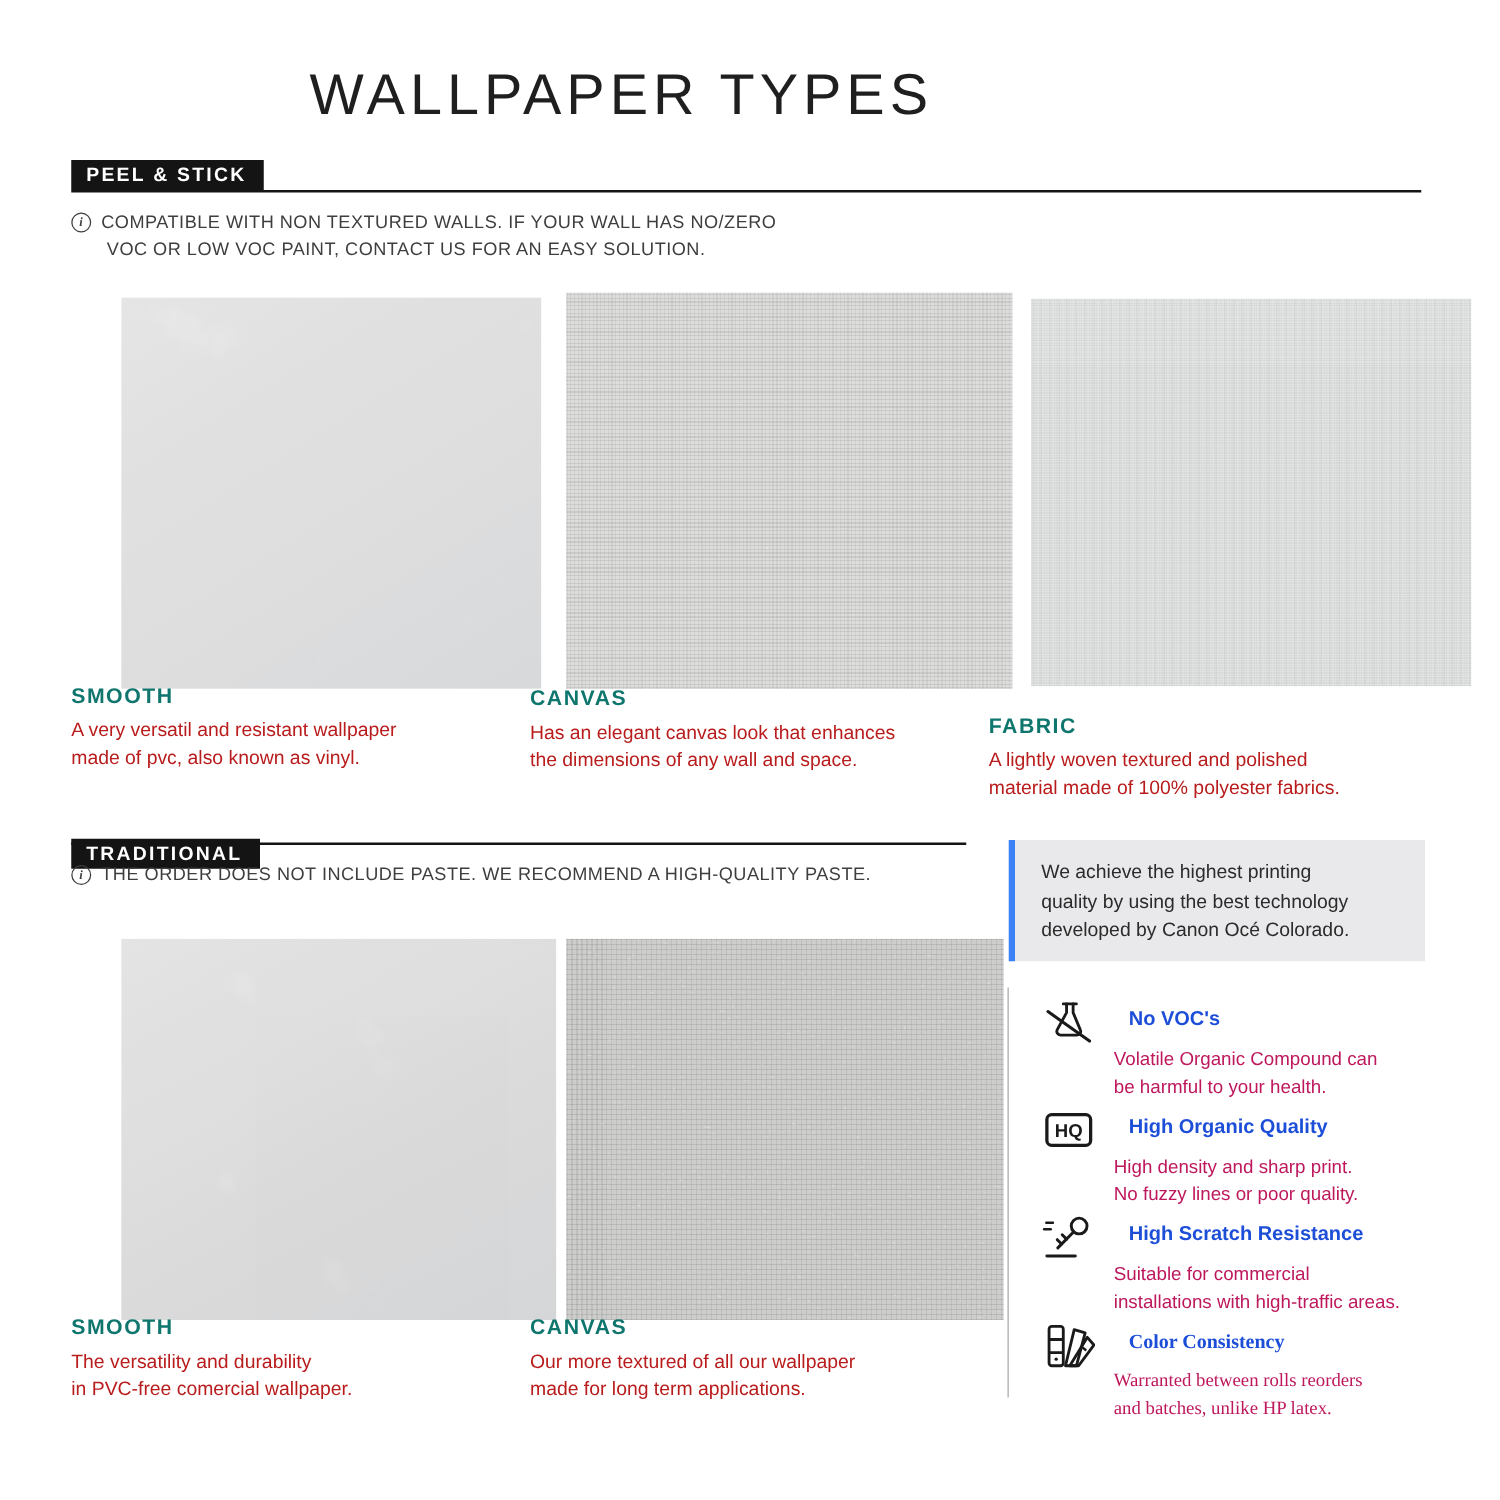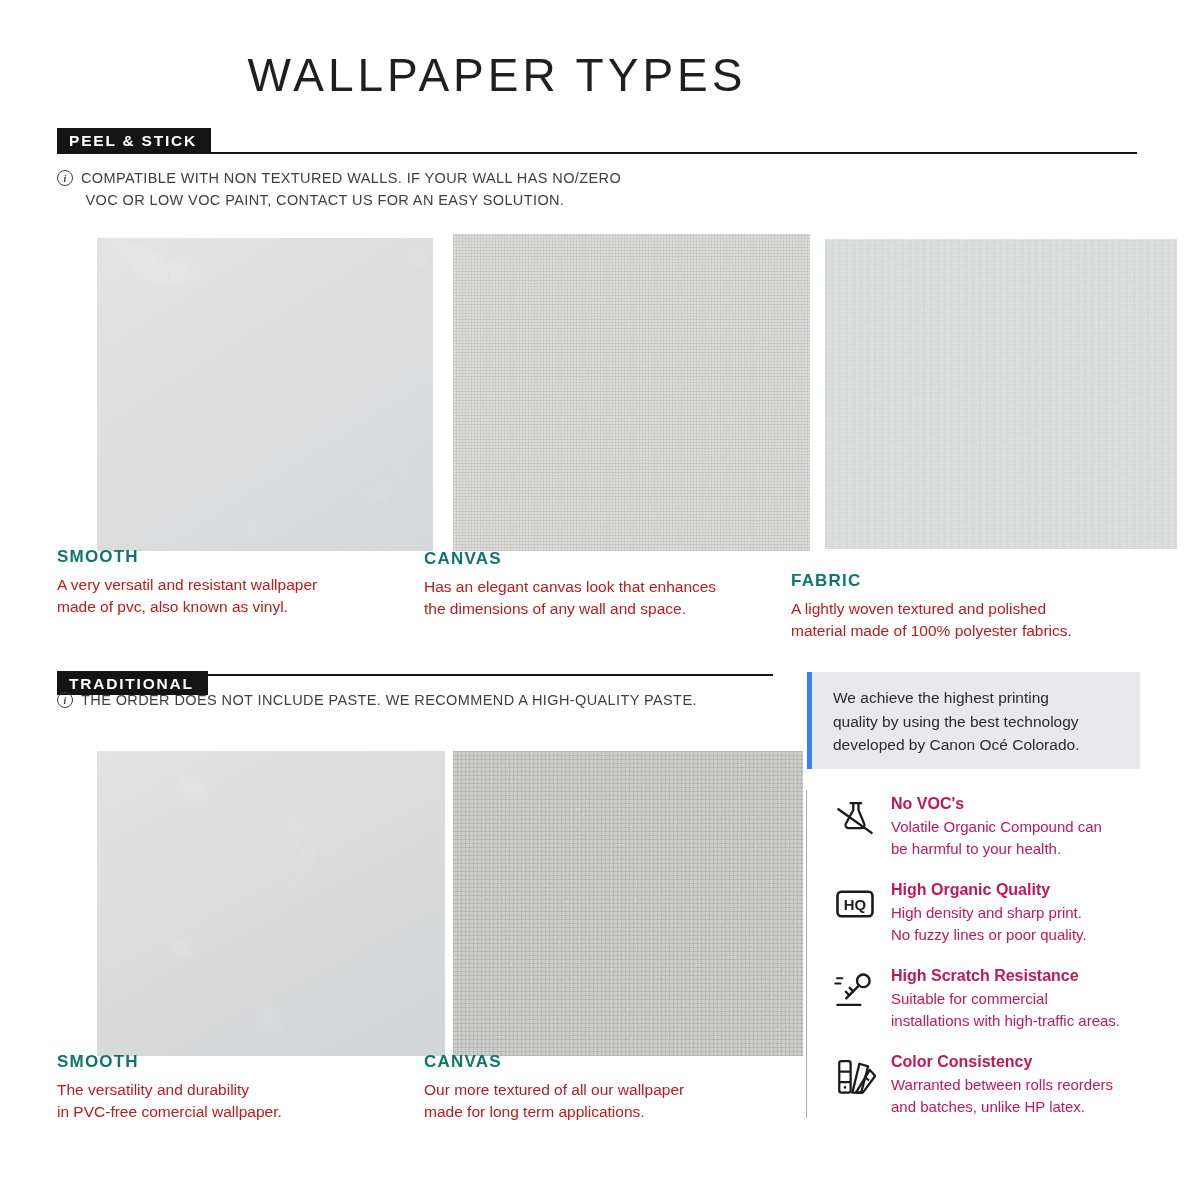--- a/index.html
+++ b/index.html
@@ -69,24 +69,24 @@
     position:absolute;left:807px;top:672px;width:333px;height:97px;box-sizing:border-box;
     background:#e9e9eb;border-left:5px solid #3b82f6;
     padding:14px 10px 0 21px;font-size:15.5px;line-height:23.5px;color:#2b2b2b;
     white-space:pre-line;
   }
   .aside-rule{position:absolute;left:806px;top:790px;width:1px;height:328px;background:#a9a9a9;}
   .feature{position:absolute;left:834px;width:306px;display:flex;gap:15px;}
   #feature-0{top:795px;}
   #feature-1{top:881px;}
   #feature-2{top:967px;}
-  #feature-3{top:1053px;}
+  #feature-3{top:1053px;font-family:Liberation Serif, serif;}
   .ficon{flex:0 0 42px;height:48px;}
   .ficon svg{width:42px;height:46px;display:block;}
-  .ftext h4{margin:0;font-size:16px;font-weight:700;color:#be185d;}
+  .ftext h4{margin:12px;font-size:16px;font-weight:700;color:#1d4ed8;}
   .ftext p{margin:3px 0 0;font-size:15px;line-height:21.5px;color:#be185d;white-space:pre-line;}
 </style>
 </head>
 <body>
 
 <div class="page">
 
   <h1 class="page-title">WALLPAPER TYPES</h1>
 
   <div class="sec-label" id="label-peel">PEEL &amp; STICK</div>

